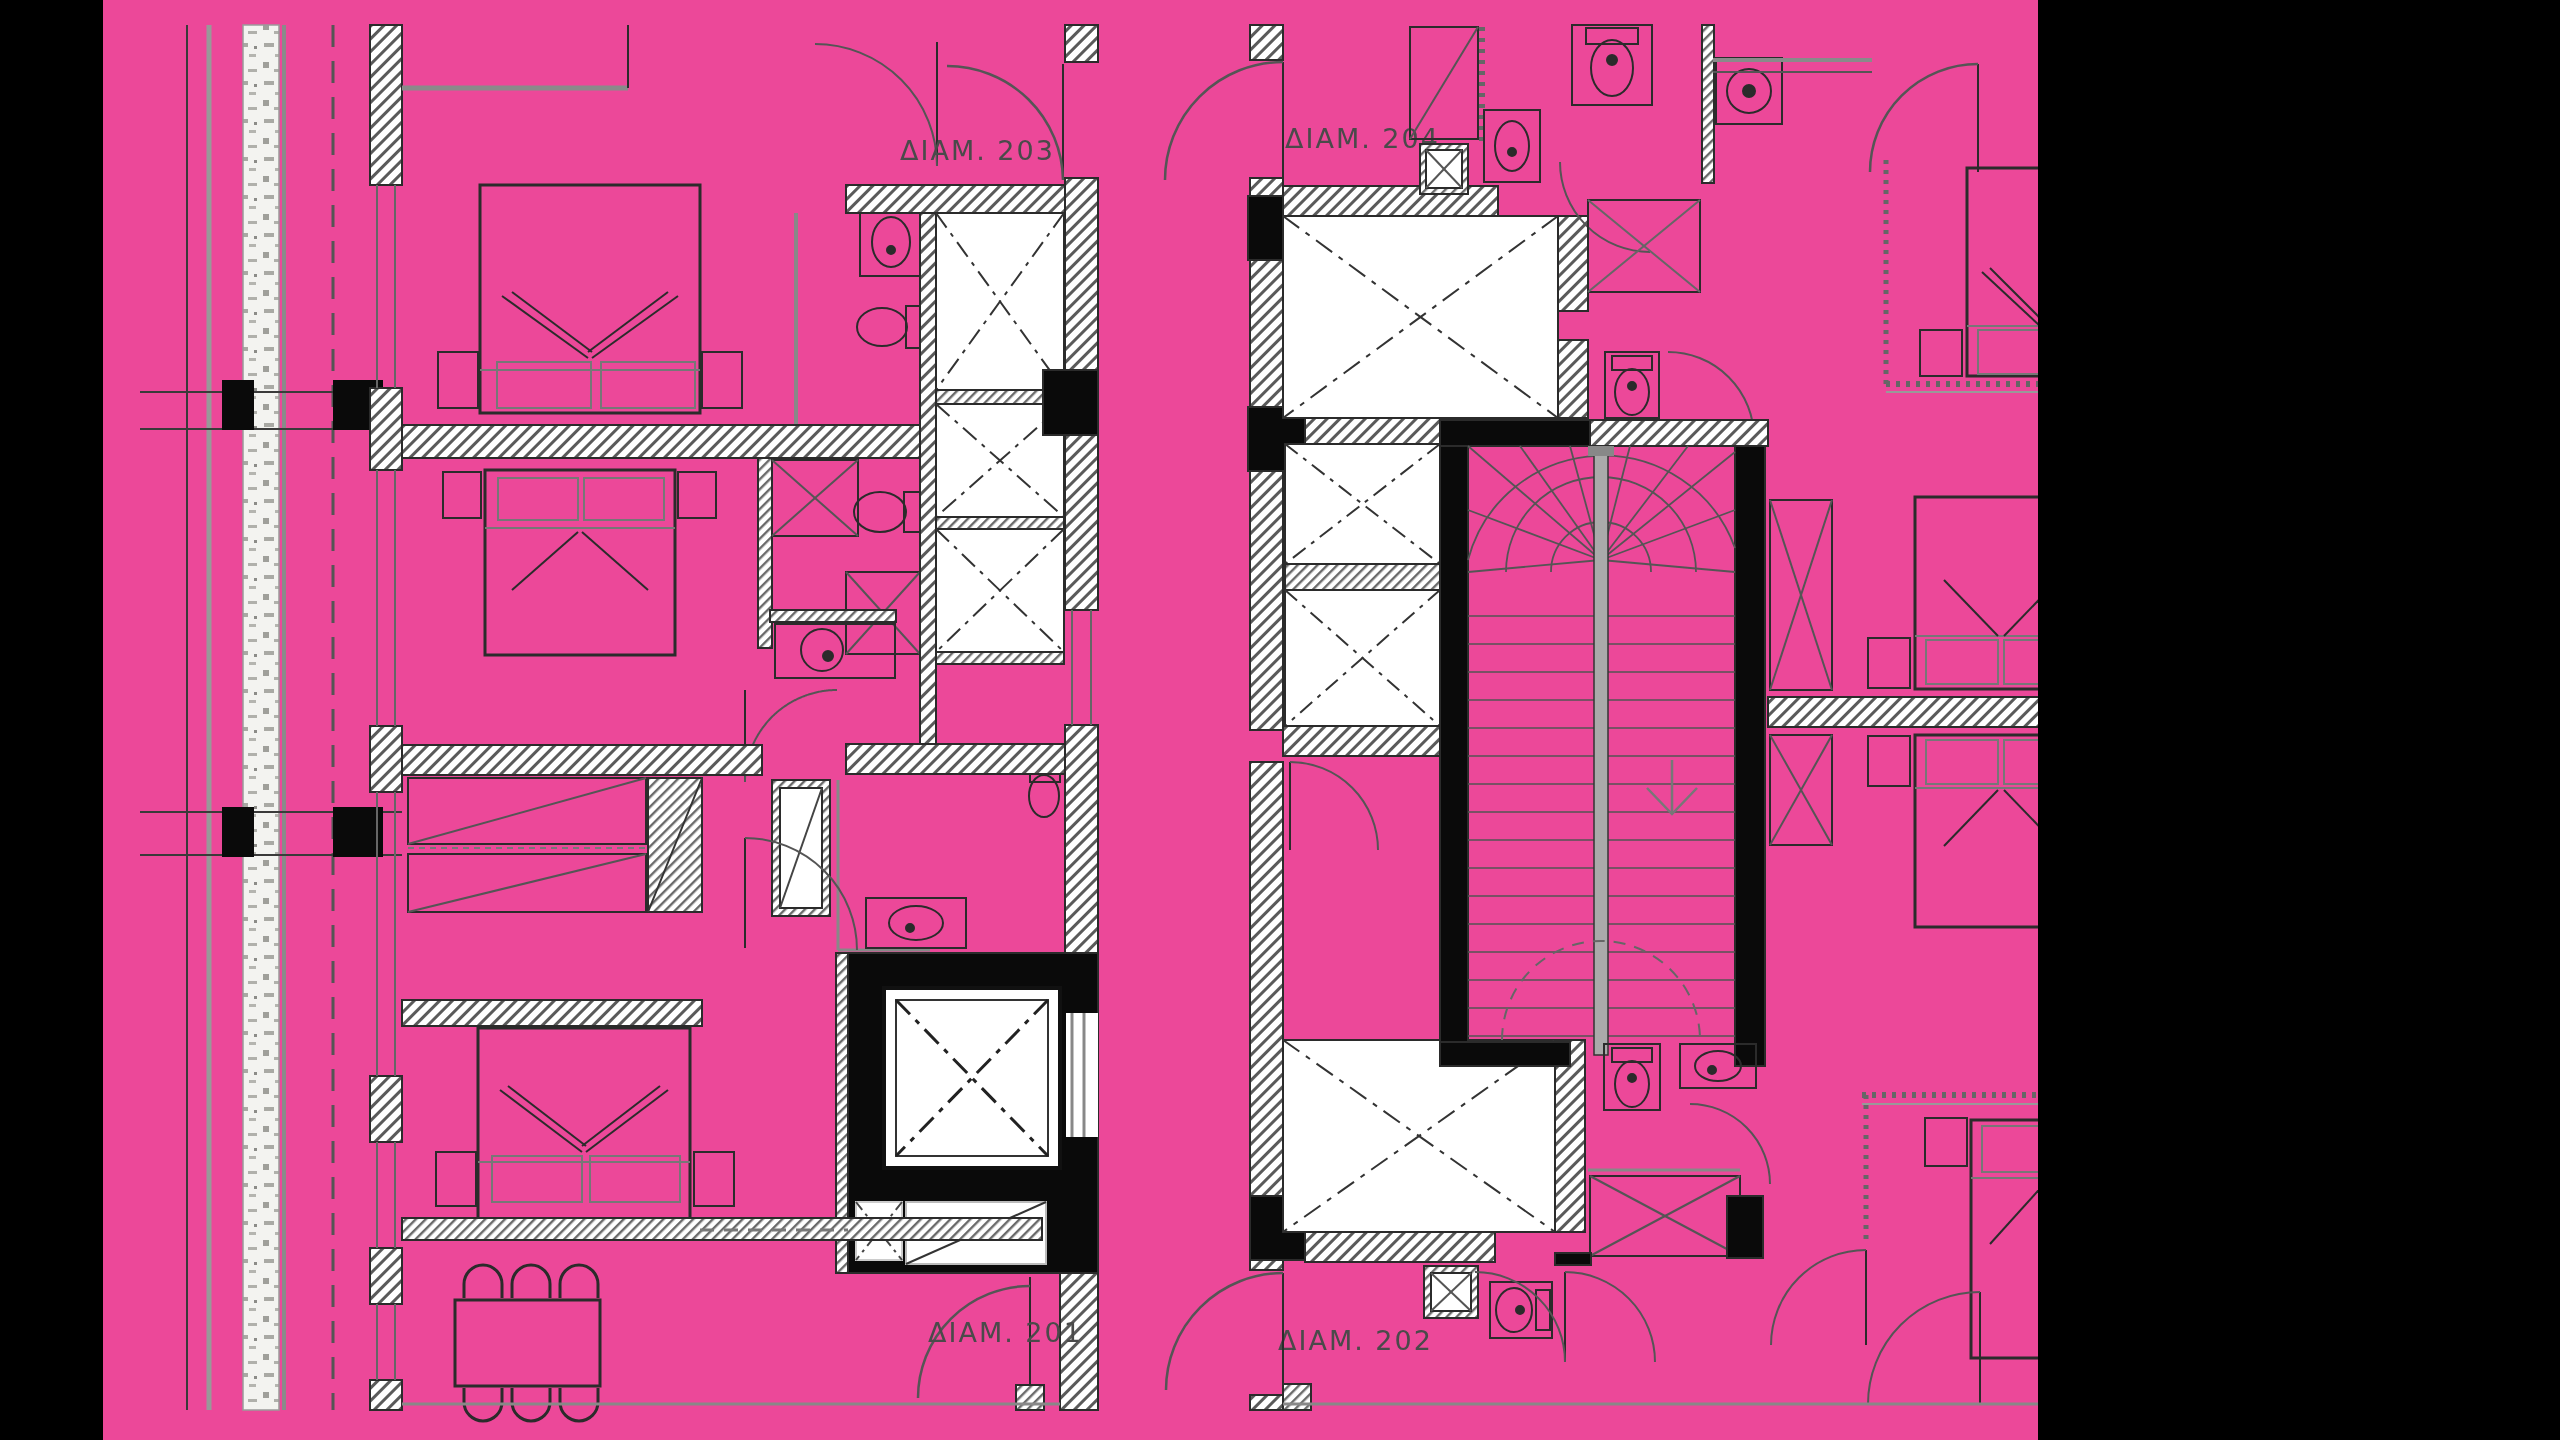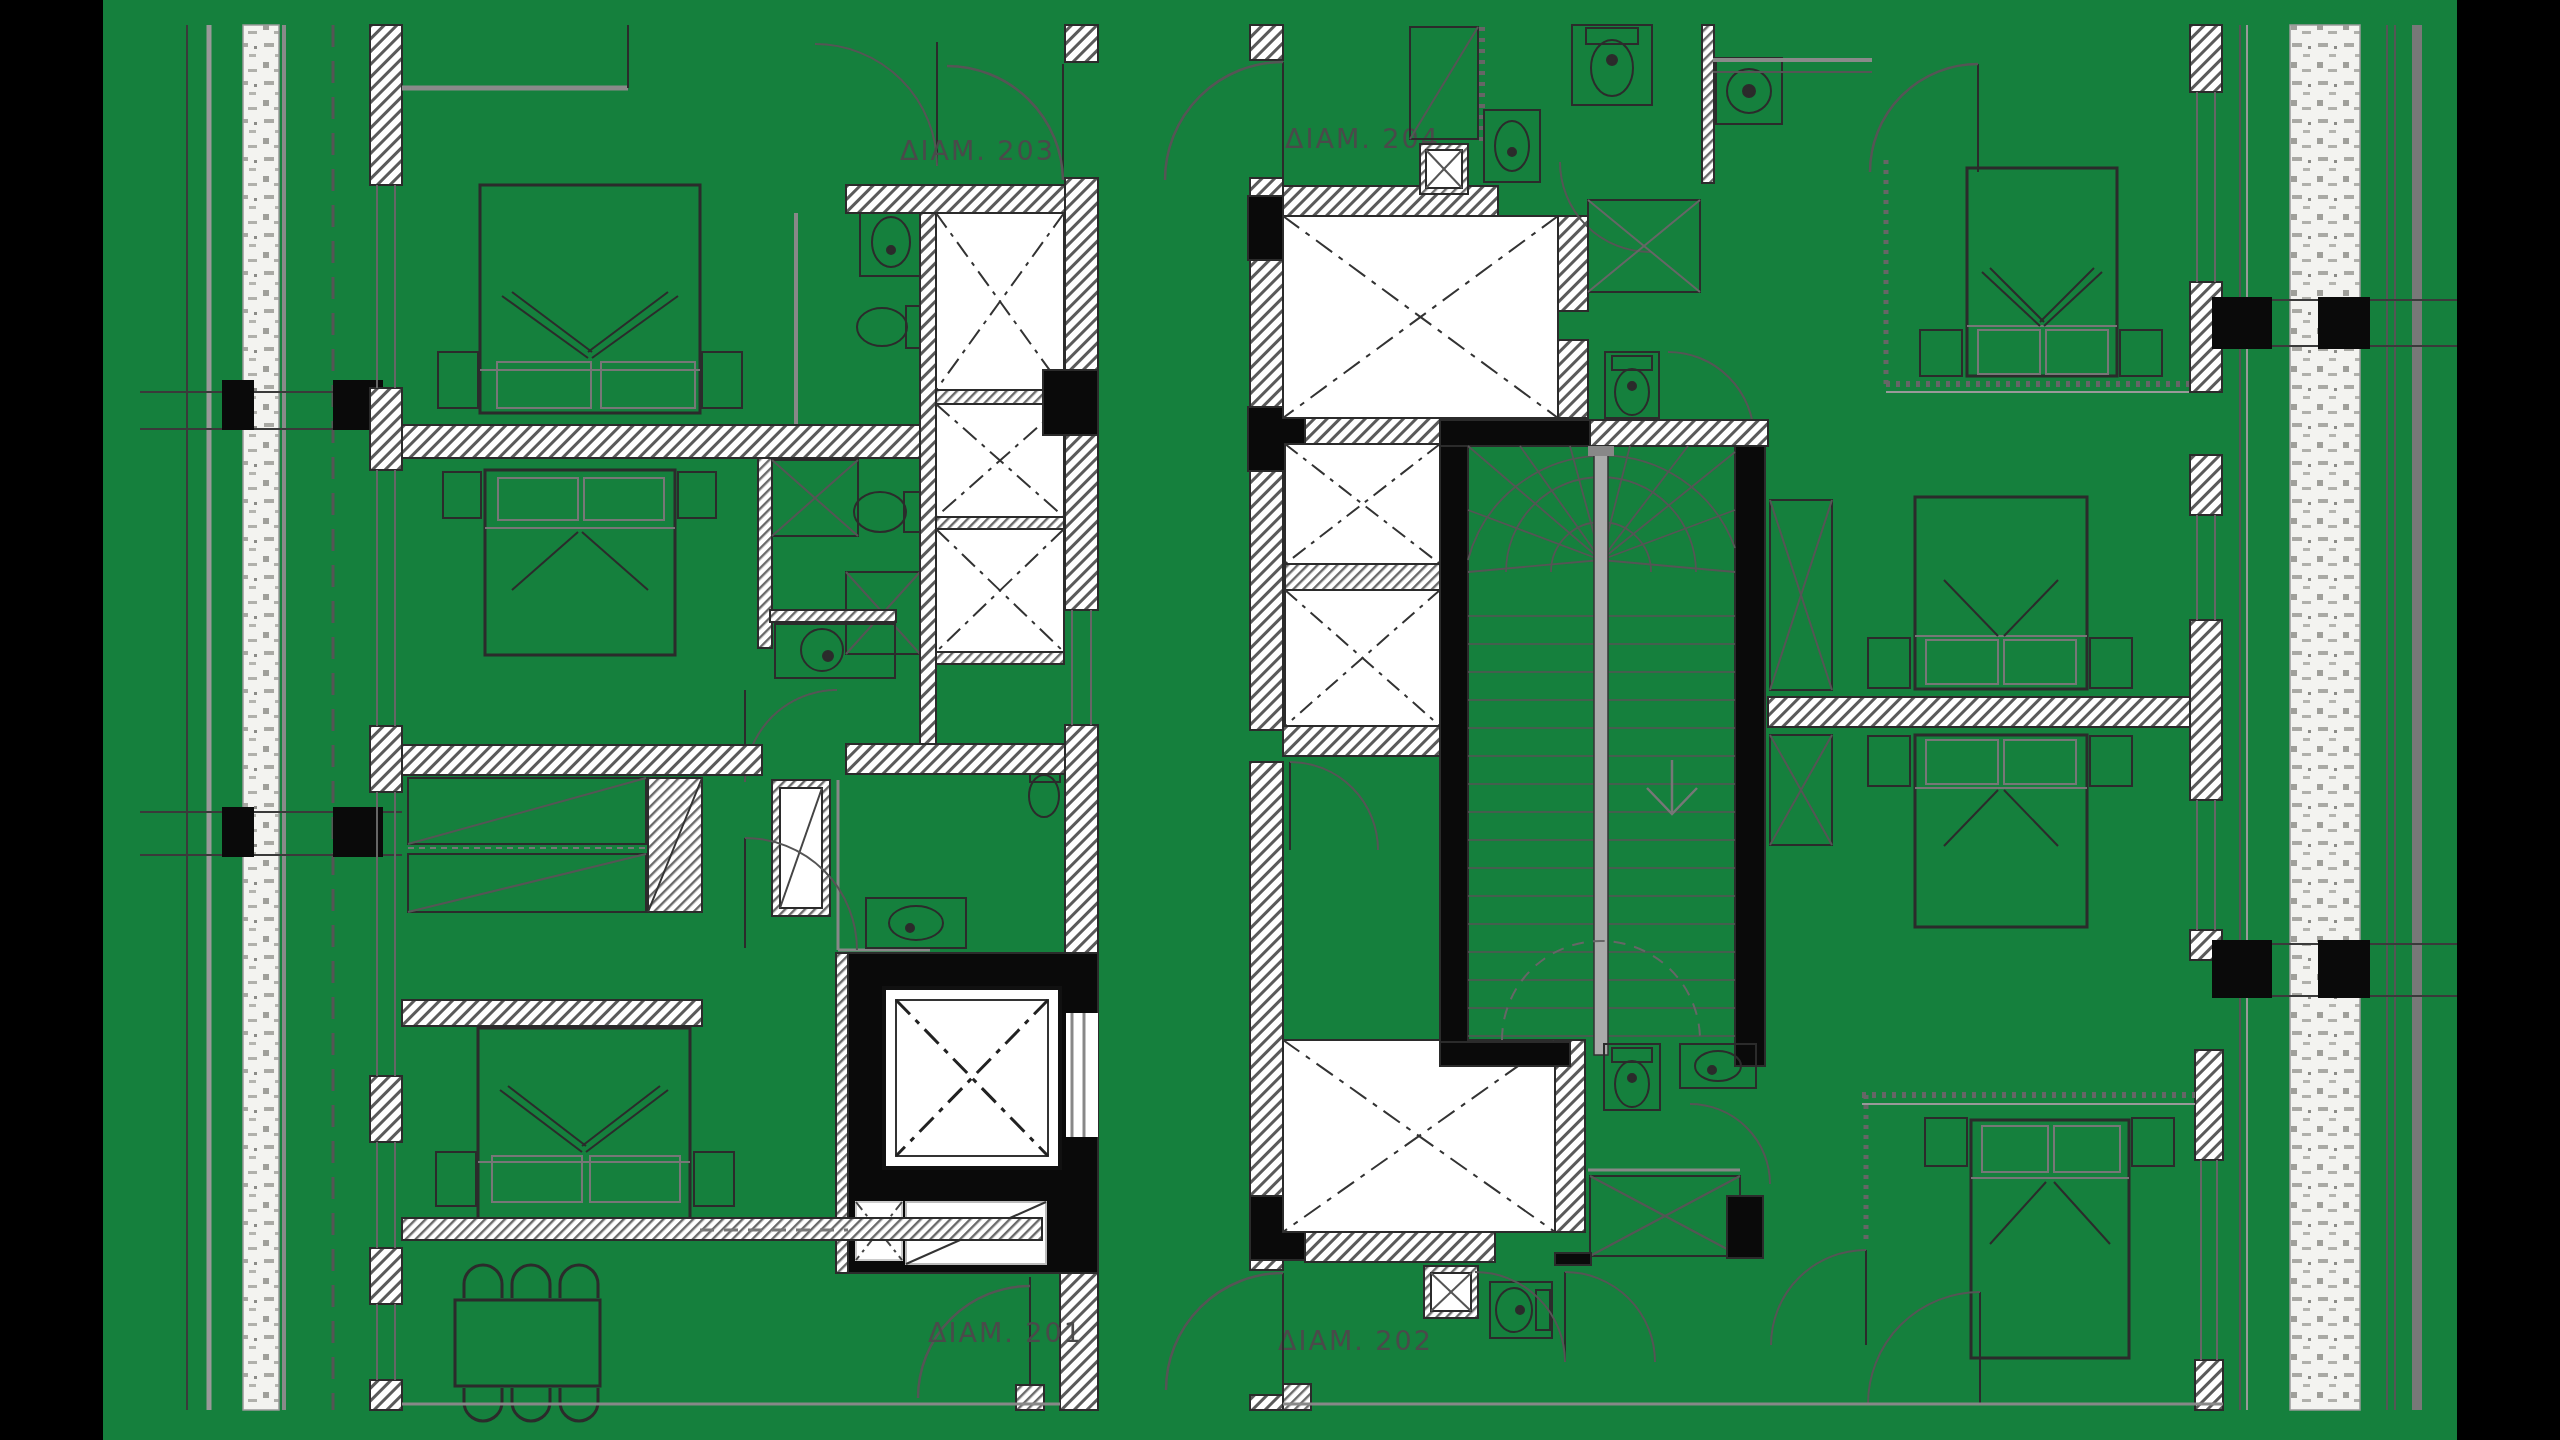--- a/index.html
+++ b/index.html
@@ -1,16 +1,16 @@
 <!DOCTYPE html>
 <html><head>
 <meta charset="utf-8">
 <style>
   html,body{margin:0;padding:0;background:#000;}
-  .stage{position:relative;width:2560px;height:1440px;background:#15803d;overflow:hidden;}
+  .stage{position:relative;width:2038px;height:1440px;background:#ec4899;overflow:hidden;}
   svg{display:block;width:2560px;height:1440px;}
   .apt-label{font-family:"DejaVu Sans","Liberation Sans",sans-serif;font-size:27px;fill:#4a4a4a;letter-spacing:2px;}
 </style>
 </head>
 <body>
 
 <div class="stage">
 <svg viewBox="0 0 2560 1440" xmlns="http://www.w3.org/2000/svg">
 <defs>
   <pattern id="hatch" width="9" height="9" patternTransform="rotate(45)" patternUnits="userSpaceOnUse">

